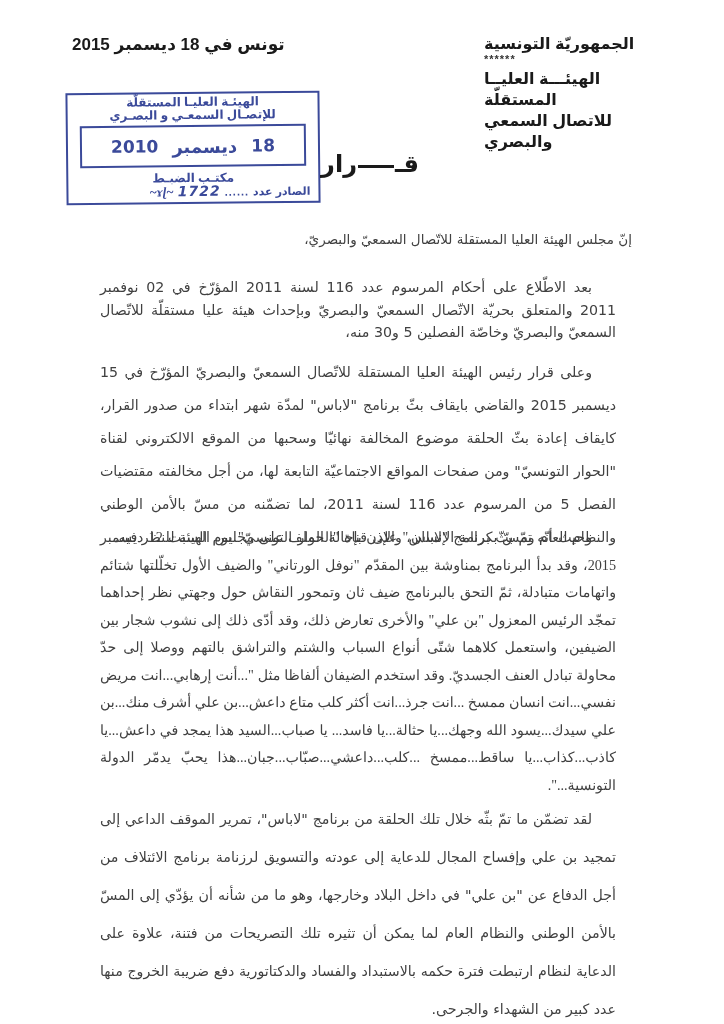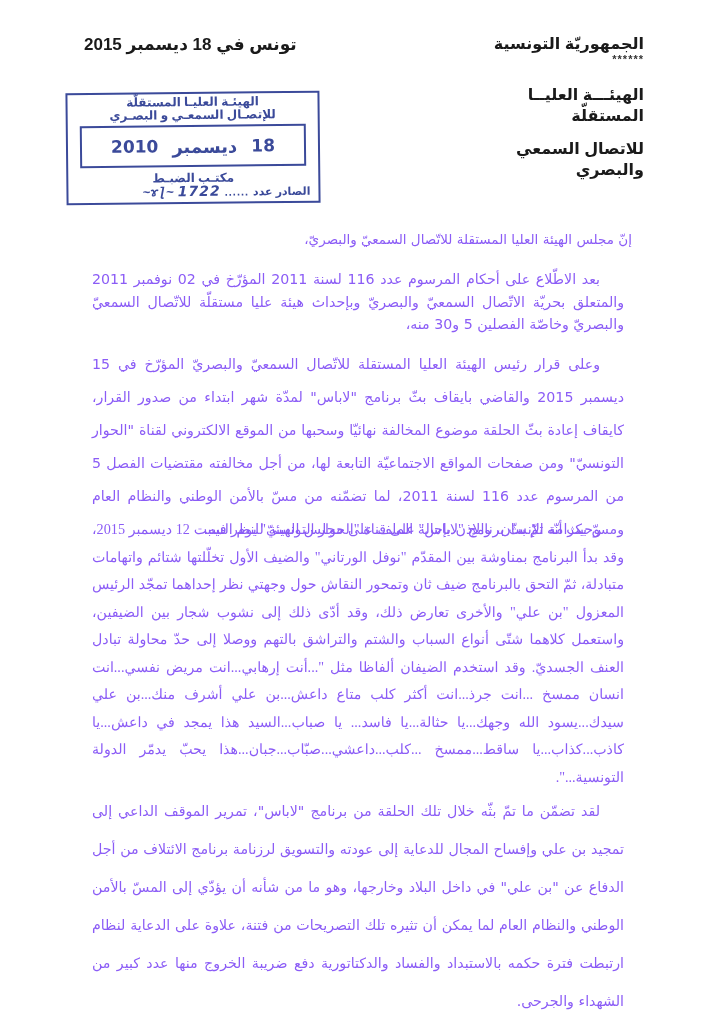--- a/index.html
+++ b/index.html
@@ -6,29 +6,29 @@
     body {
       width: 724px; height: 1024px; position: relative; overflow: hidden;
       font-family: "Liberation Sans", "DejaVu Sans", sans-serif;
       color: #1a1a1a;
     }
     .page { position: absolute; left: 0; top: 0; width: 724px; height: 1024px; background: #fff; }
 
     
     .hdr-right {
       position: absolute; right: 80px; top: 34px; width: 160px;
-      direction: rtl; text-align: right; font-weight: bold;
+      direction: rtl; text-align: left; font-weight: bold;
     }
     .hdr-right .country { font-size: 16px; line-height: 20px; }
     .hdr-right .stars { font-size: 11px; line-height: 10px; letter-spacing: 1px; color: #333; }
-    .hdr-right .org { font-size: 16px; line-height: 21px; margin-top: 20px; }
+    .hdr-right .org { font-size: 16px; line-height: 21px; margin-top: 4px; }
 
     
     .hdr-date {
-      position: absolute; left: 84px; top: 34px; direction: rtl;
+      position: absolute; left: 72px; top: 34px; direction: rtl;
       font-size: 17px; font-weight: bold; white-space: nowrap;
     }
 
     
     .stamp {
       position: absolute; left: 66px; top: 92px; width: 250px; height: 108px;
       border: 2px solid #3b4a9a; color: #3b4a9a; direction: rtl;
       font-weight: bold; text-align: center; transform: rotate(-0.6deg);
     }
     .stamp .l1 { font-size: 12px; line-height: 13px; margin-top: 2px; }
@@ -41,54 +41,54 @@
     .stamp .office { font-size: 12px; line-height: 14px; margin-top: 4px; }
     .stamp .outnum {
       font-size: 11px; line-height: 13px; text-align: right; padding-right: 8px;
       display: flex; align-items: baseline; gap: 4px;
     }
     .stamp .outnum .num {
       font-family: "DejaVu Sans", sans-serif; font-size: 14px; font-style: italic;
       letter-spacing: 1px;
     }
     .stamp .outnum .sig {
-      font-style: italic; font-family: Liberation Mono, monospace; font-size: 13px; text-align: center;
+      font-style: italic; font-family: Liberation Serif, serif; font-size: 13px; text-align: center;
     }
 
     
     .title {
       position: absolute; left: 310px; top: 150px; width: 120px; direction: rtl;
       font-size: 24px; font-weight: bold; text-align: center; letter-spacing: 2px;
     }
     .title .kashida { display: inline-block; border-bottom: 3px solid #1a1a1a; width: 36px; margin: 0 1px; vertical-align: 4px; }
 
     
     .body {
       position: absolute; left: 84px; width: 548px; direction: rtl;
       font-family: "DejaVu Sans", sans-serif; font-size: 14.2px; line-height: 22.5px;
-      text-align: justify; color: #8b5cf6;
+      text-align: justify; color: #404040;
     }
-    .body p { margin: 8px; text-indent: 24px; }
+    .body p { margin: 16px; text-indent: 24px; }
     .intro { top: 228px; font-size: 13.5px; }
     .p1 { top: 260px; }
     .p2 { top: 340px; line-height: 33px; }
     .p3 { top: 508px; line-height: 27.5px; font-family: Liberation Serif, serif; }
     .p4 { top: 742px; line-height: 27.5px; }
     .p5 { top: 784px; line-height: 38px; }
   </style>
 </head>
 <body>
 
 <div class="page">
 
   <div class="hdr-right">
     <div class="country">الجمهوريّة التونسية</div>
     <div class="stars">******</div>
     <div class="org">الهيئـــة العليــا المستقلّة</div>
-    <div class="org" style="margin-top:12px">للاتصال السمعي والبصري</div>
+    <div class="org" style="margin-top:0">للاتصال السمعي والبصري</div>
   </div>
 
   <div class="hdr-date">تونس في 18 ديسمبر 2015</div>
 
   <div class="stamp">
     <div class="l1">الهيئـة العليـا المستقلّة</div>
     <div class="l2">للإتصـال السمعـي و البصـري</div>
     <div class="datebox">
       <span>18</span>
       <span style="font-size:18px">ديسمبر</span>
@@ -96,20 +96,23 @@
     </div>
     <div class="office">مكتـب الضبـط</div>
     <div class="outnum">
       <span>الصادر عدد</span>
       <span style="letter-spacing:1px">......</span>
       <span class="num">1722</span>
       <span class="sig">~ɤɭ~</span>
     </div>
   </div>
 
+  <div class="title">
+    <span>قـ</span><span class="kashida"></span><span>رار</span>
+  </div>
 
   <div class="body intro">إنّ مجلس الهيئة العليا المستقلة للاتّصال السمعيّ والبصريّ،</div>
 
   <div class="body p1">
       <p>بعد الاطّلاع على أحكام المرسوم عدد 116 لسنة 2011 المؤرّخ في 02 نوفمبر 2011 والمتعلق بحريّة الاتّصال السمعيّ والبصريّ وبإحداث هيئة عليا مستقلّة للاتّصال السمعيّ والبصريّ وخاصّة الفصلين 5 و30 منه،</p>
     </div>
   <div class="body p2">
       <p>وعلى قرار رئيس الهيئة العليا المستقلة للاتّصال السمعيّ والبصريّ المؤرّخ في 15 ديسمبر 2015 والقاضي بايقاف بثّ برنامج "لاباس" لمدّة شهر ابتداء من صدور القرار، كايقاف إعادة بثّ الحلقة موضوع المخالفة نهائيّا وسحبها من الموقع الالكتروني لقناة "الحوار التونسيّ" ومن صفحات المواقع الاجتماعيّة التابعة لها، من أجل مخالفته مقتضيات الفصل 5 من المرسوم عدد 116 لسنة 2011، لما تضمّنه من مسّ بالأمن الوطني والنظام العام ومسّ بكرامة الإنسان، والإذن بإحالة الملف على مجلس الهيئة للنظر فيه.</p>
     </div>
   <div class="body p3">

